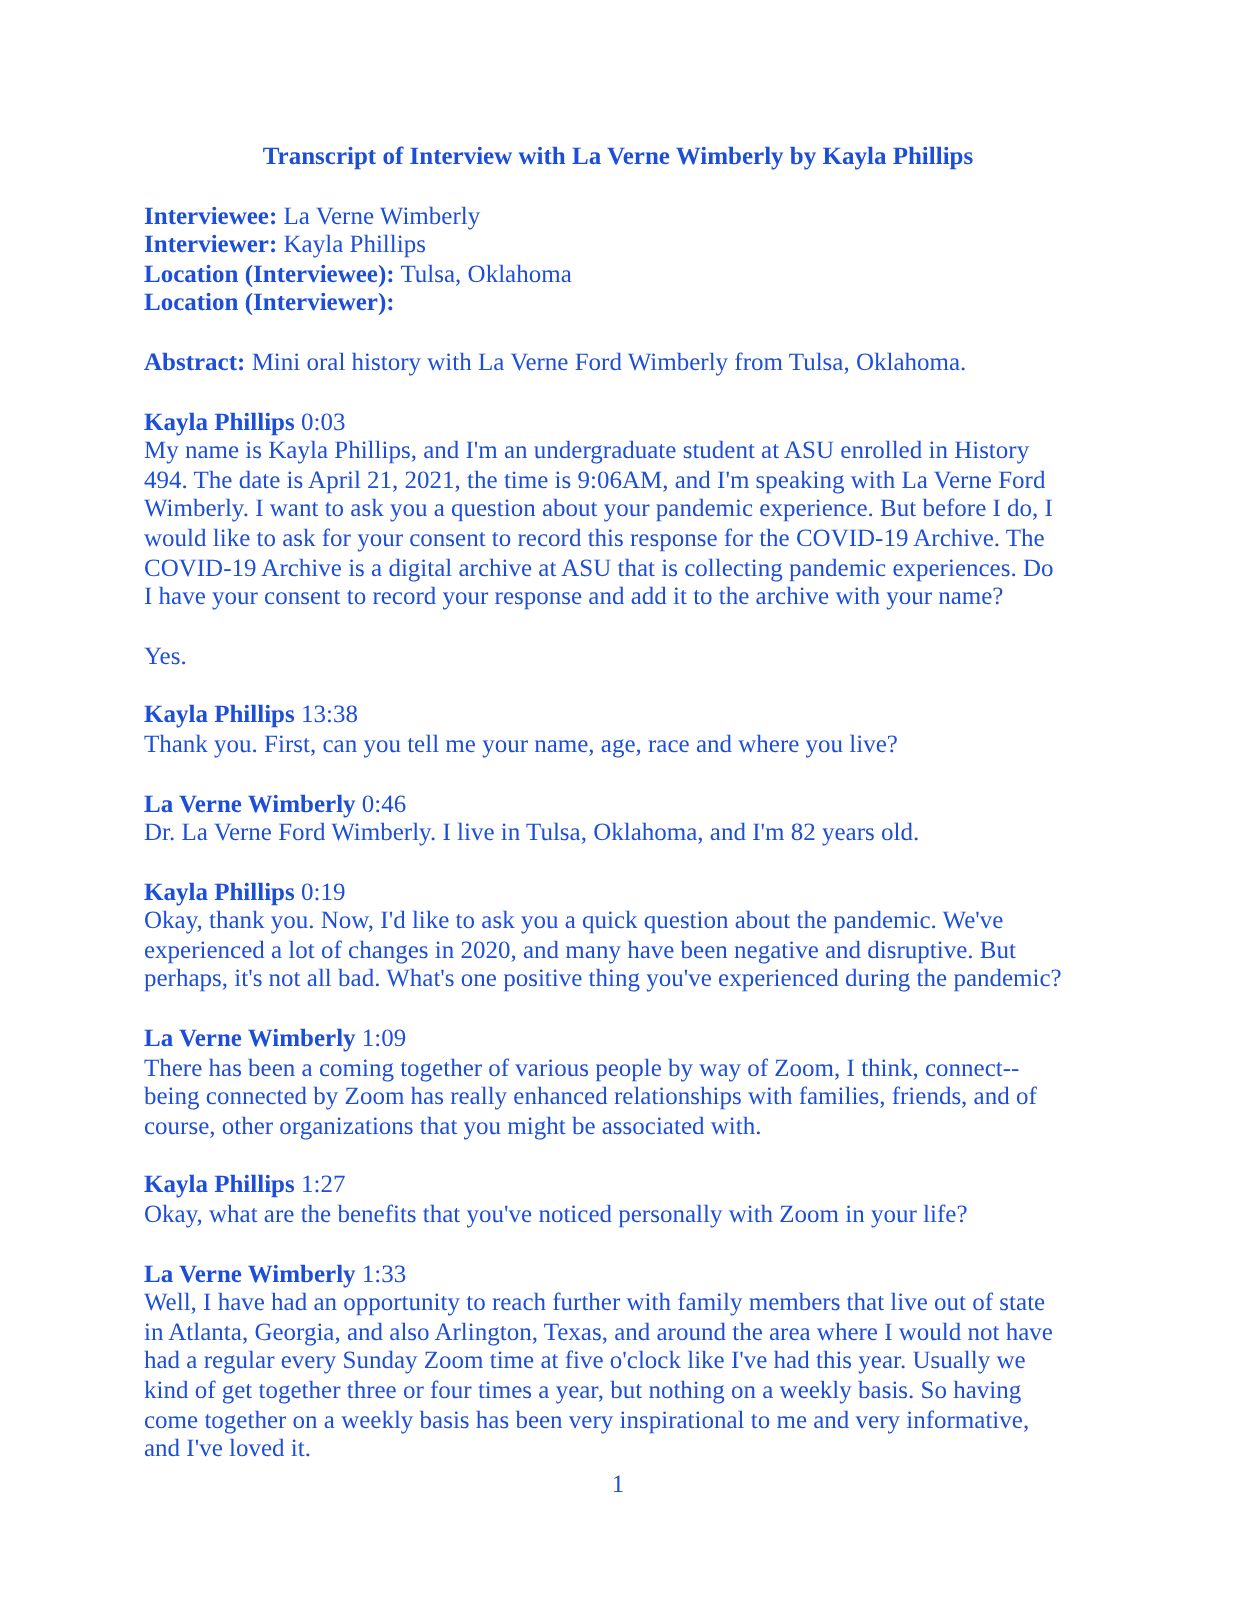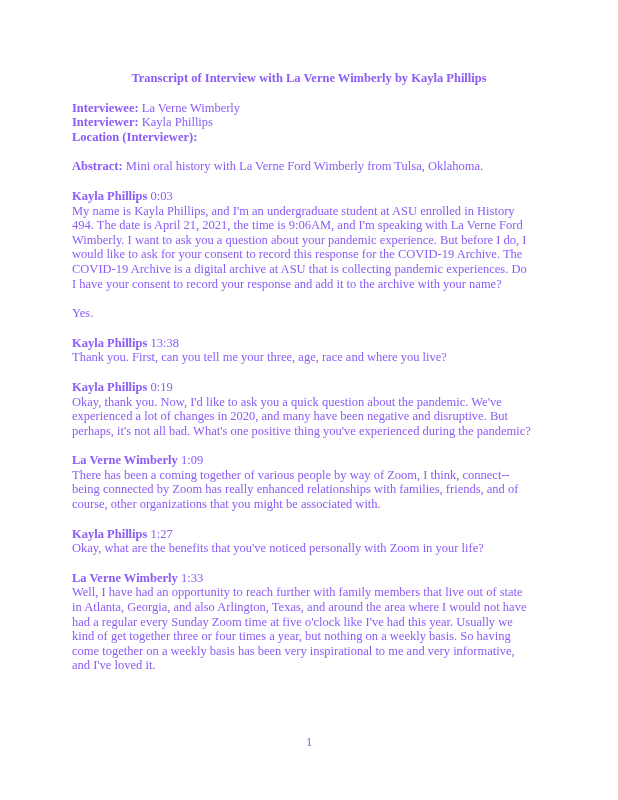--- a/index.html
+++ b/index.html
@@ -8,21 +8,21 @@
     background: #ffffff;
   }
   .page {
     position: relative;
     width: 618px;
     height: 800px;
     background: #ffffff;
     font-family: "Liberation Serif", "DejaVu Serif", serif;
     font-size: 12.5px;
     line-height: 14.6px;
-    color: #8b5cf6;
+    color: #1d4ed8;
     box-sizing: border-box;
     padding: 71px 72px 0 72px;
     overflow: hidden;
   }
   .doc-title {
     text-align: center;
     font-weight: bold;
     margin: 0 0 15px 0;
   }
   .meta-block {
@@ -49,41 +49,46 @@
 </head>
 <body>
 
 <div class="page">
 
   <div class="doc-title">Transcript of Interview with La Verne Wimberly by Kayla Phillips</div>
 
   <div class="meta-block">
     <div class="meta-line"><span class="label">Interviewee:</span> <span>La Verne Wimberly</span></div>
     <div class="meta-line"><span class="label">Interviewer:</span> <span>Kayla Phillips</span></div>
+    <div class="meta-line"><span class="label">Location (Interviewee):</span> <span>Tulsa, Oklahoma</span></div>
     <div class="meta-line"><span class="label">Location (Interviewer):</span> <span></span></div>
   </div>
 
   <div class="abstract-block">
     <span class="label">Abstract:</span> <span>Mini oral history with La Verne Ford Wimberly from Tulsa, Oklahoma.</span>
   </div>
 
   <div class="turn">
     <div class="speaker-line"><span class="speaker">Kayla Phillips</span> <span>0:03</span></div>
     <p class="turn-text">My name is Kayla Phillips, and I'm an undergraduate student at ASU enrolled in History 494. The date is April 21, 2021, the time is 9:06AM, and I'm speaking with La Verne Ford Wimberly. I want to ask you a question about your pandemic experience. But before I do, I would like to ask for your consent to record this response for the COVID-19 Archive. The COVID-19 Archive is a digital archive at ASU that is collecting pandemic experiences. Do I have your consent to record your response and add it to the archive with your name?</p>
   </div>
 
   <div class="turn">
     <p class="turn-text">Yes.</p>
   </div>
 
   <div class="turn">
     <div class="speaker-line"><span class="speaker">Kayla Phillips</span> <span>13:38</span></div>
-    <p class="turn-text">Thank you. First, can you tell me your three, age, race and where you live?</p>
+    <p class="turn-text">Thank you. First, can you tell me your name, age, race and where you live?</p>
   </div>
 
+  <div class="turn">
+    <div class="speaker-line"><span class="speaker">La Verne Wimberly</span> <span>0:46</span></div>
+    <p class="turn-text">Dr. La Verne Ford Wimberly. I live in Tulsa, Oklahoma, and I'm 82 years old.</p>
+  </div>
 
   <div class="turn">
     <div class="speaker-line"><span class="speaker">Kayla Phillips</span> <span>0:19</span></div>
     <p class="turn-text">Okay, thank you. Now, I'd like to ask you a quick question about the pandemic. We've experienced a lot of changes in 2020, and many have been negative and disruptive. But perhaps, it's not all bad. What's one positive thing you've experienced during the pandemic?</p>
   </div>
 
   <div class="turn">
     <div class="speaker-line"><span class="speaker">La Verne Wimberly</span> <span>1:09</span></div>
     <p class="turn-text">There has been a coming together of various people by way of Zoom, I think, connect-- being connected by Zoom has really enhanced relationships with families, friends, and of course, other organizations that you might be associated with.</p>
   </div>

